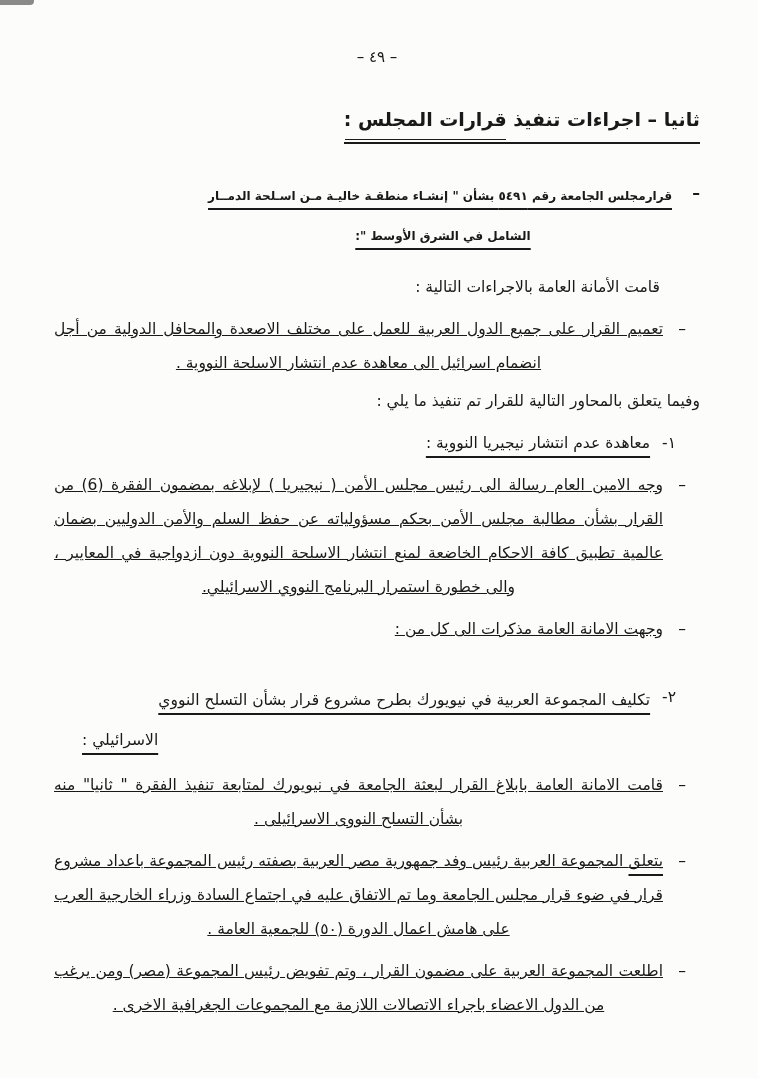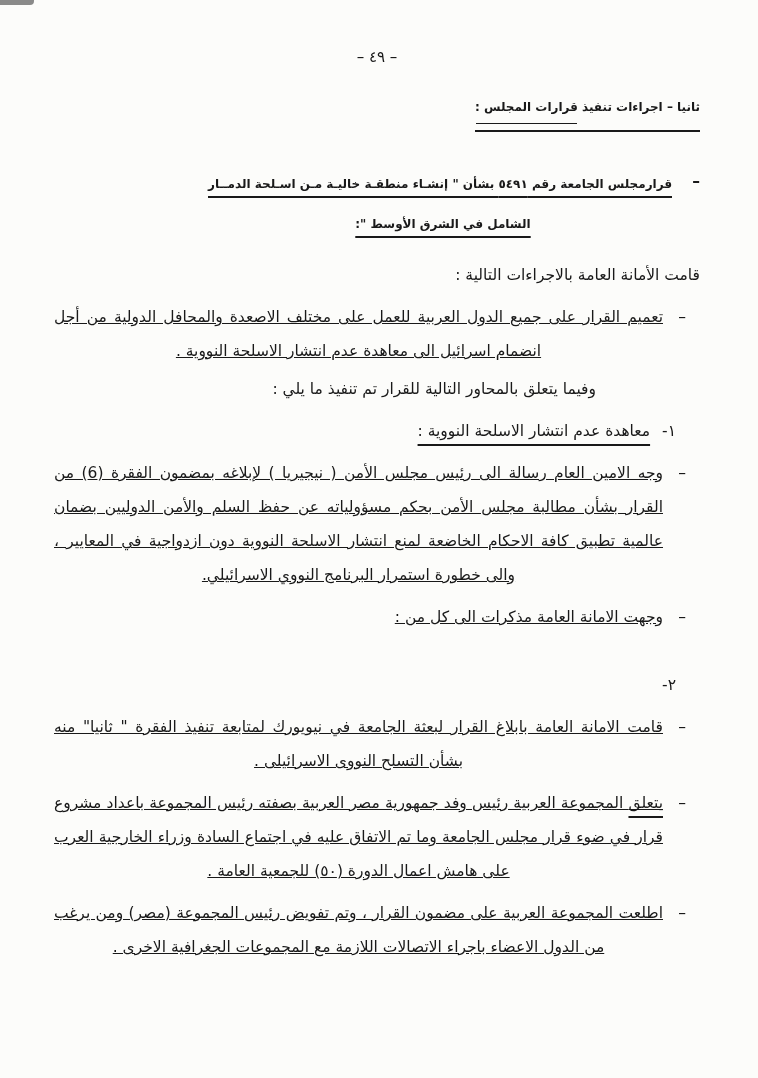--- a/index.html
+++ b/index.html
@@ -12,35 +12,35 @@
     font-family:"DejaVu Sans",sans-serif;
     direction:rtl;
     overflow:hidden;
     box-sizing:border-box;
     padding:0 58px 0 54px;
     font-size:15.5px;
     line-height:34px;
   }
   .scan-artifact{position:absolute;top:0;left:0;width:34px;height:5px;background:#2b2b2b;opacity:.55;border-bottom-right-radius:4px;}
   .page-number{margin-top:40px;text-align:center;font-size:15px;letter-spacing:2px;}
-  .heading-row{margin-top:16px;text-align:right;font-weight:bold;font-size:12px;text-decoration:underline;}
+  .heading-row{margin-top:28px;text-align:right;font-weight:bold;font-size:19px;text-decoration:underline;}
   .hwrap{display:inline-block;border-bottom:2.3px solid #1a1a1a;padding-bottom:6px;}
   .u2{position:relative;}
   .u2::after{content:"";position:absolute;right:1px;left:1px;bottom:-10px;border-top:1.8px solid #1a1a1a;}
 
   .res-block{display:flex;gap:12px;margin-top:32px;}
   .res-marker{flex:0 0 16px;font-weight:bold;}
   .res-body{flex:1;font-weight:bold;font-size:12px;line-height:40px;}
   .tline{white-space:nowrap;}
   .u{text-decoration:underline;text-decoration-thickness:1.8px;text-underline-offset:8px;text-decoration-skip-ink:none;}
   .tline-center{text-align:center;position:relative;right:-80px;}
 
   .para{text-align:justify;text-align-last:center;}
-  .intro{margin-top:14px;text-align:right;text-align-last:right;}
-  .transition{margin-top:4px;margin-right:104px;text-align:right;text-align-last:right;}
+  .intro{margin-top:14px;margin-right:40px;text-align:right;text-align-last:right;}
+  .transition{margin-top:4px;text-align:right;text-align-last:right;}
 
   .bullet{display:flex;gap:10px;margin-top:8px;margin-right:14px;}
   .bmark{flex:0 0 13px;}
   .btext{flex:1;text-align:justify;text-align-last:center;text-decoration:underline;}
   .bullet.single .btext{text-align:center;text-align-last:right;}
 
   .num-item{display:flex;gap:12px;margin-top:8px;margin-right:24px;}
   .num{flex:0 0 auto;}
   .nbody{flex:1;}
   .flush-para{margin-top:6px;}
@@ -74,37 +74,39 @@
 
   <div class="bullet">
     <span class="bmark">–</span>
     <div class="btext">تعميم القرار على جميع الدول العربية للعمل على مختلف الاصعدة والمحافل الدولية من أجل انضمام اسرائيل الى معاهدة عدم انتشار الاسلحة النووية .</div>
   </div>
 
   <div class="para transition">وفيما يتعلق بالمحاور التالية للقرار تم تنفيذ ما يلي :</div>
 
   <div class="num-item">
     <span class="num">١-</span>
-    <div class="nbody tline"><span class="u">معاهدة عدم انتشار الاسلحة النووية :</span></div>
+    <div class="nbody tline"><span class="u">معاهدة عدم انتشار نيجيريا النووية :</span></div>
   </div>
 
   <div class="bullet">
     <span class="bmark">–</span>
     <div class="btext">وجه الامين العام رسالة الى رئيس مجلس الأمن ( نيجيريا ) لإبلاغه بمضمون الفقرة (6) من القرار بشأن مطالبة مجلس الأمن بحكم مسؤولياته عن حفظ السلم والأمن الدوليين بضمان عالمية تطبيق كافة الاحكام الخاضعة لمنع انتشار الاسلحة النووية دون ازدواجية في المعايير ، والى خطورة استمرار البرنامج النووي الاسرائيلي.</div>
   </div>
 
   <div class="bullet single">
     <span class="bmark">–</span>
     <div class="btext">وجهت الامانة العامة مذكرات الى كل من :</div>
   </div>
 
 
   <div class="num-item section2">
     <span class="num">٢-</span>
     <div class="nbody">
+      <div class="tline"><span class="u">تكليف المجموعة العربية  في نيويورك بطرح مشروع قرار بشأن التسلح النووي</span></div>
+      <div class="ntitle-l2"><span class="u">الاسرائيلي :</span></div>
     </div>
   </div>
 
   <div class="bullet">
     <span class="bmark">–</span>
     <div class="btext">قامت الامانة العامة بابلاغ القرار لبعثة الجامعة في نيويورك لمتابعة تنفيذ الفقرة " ثانيا" منه بشأن التسلح النووى الاسرائيلى .</div>
   </div>
 
   <div class="bullet">
     <span class="bmark">–</span>

